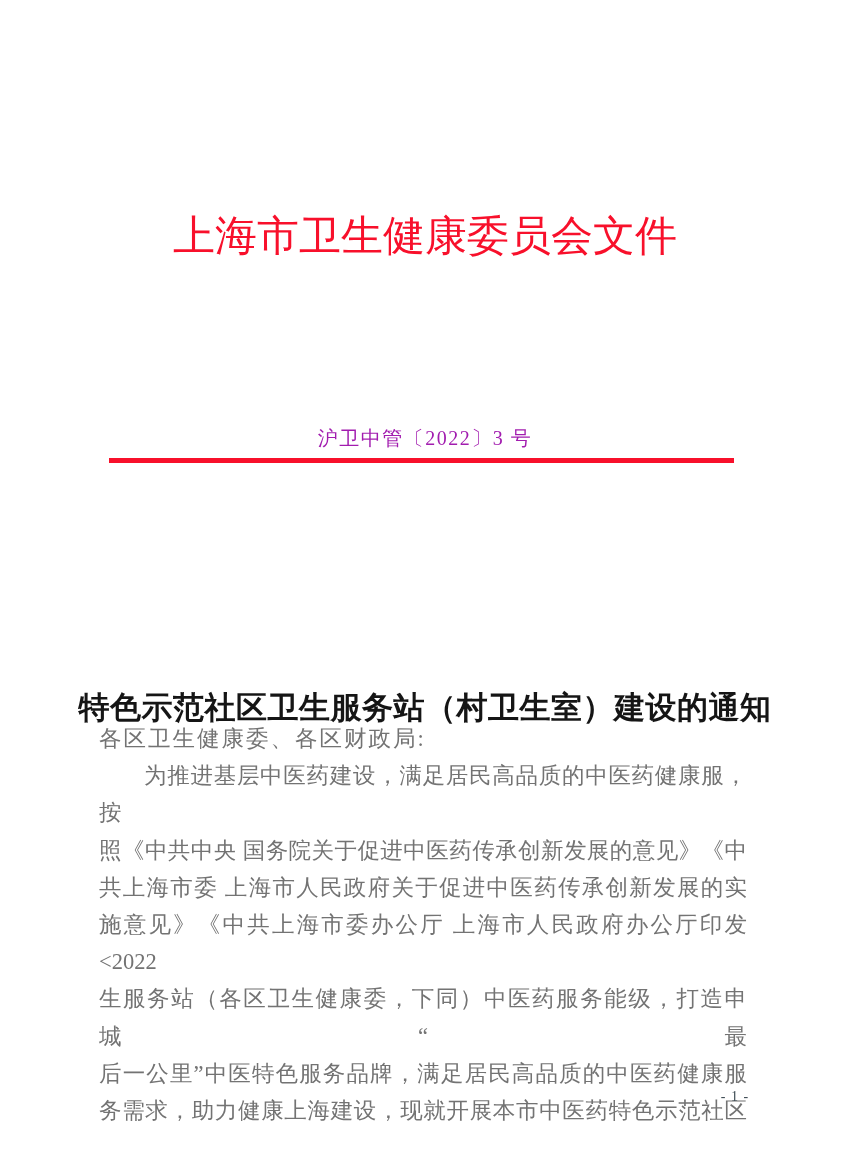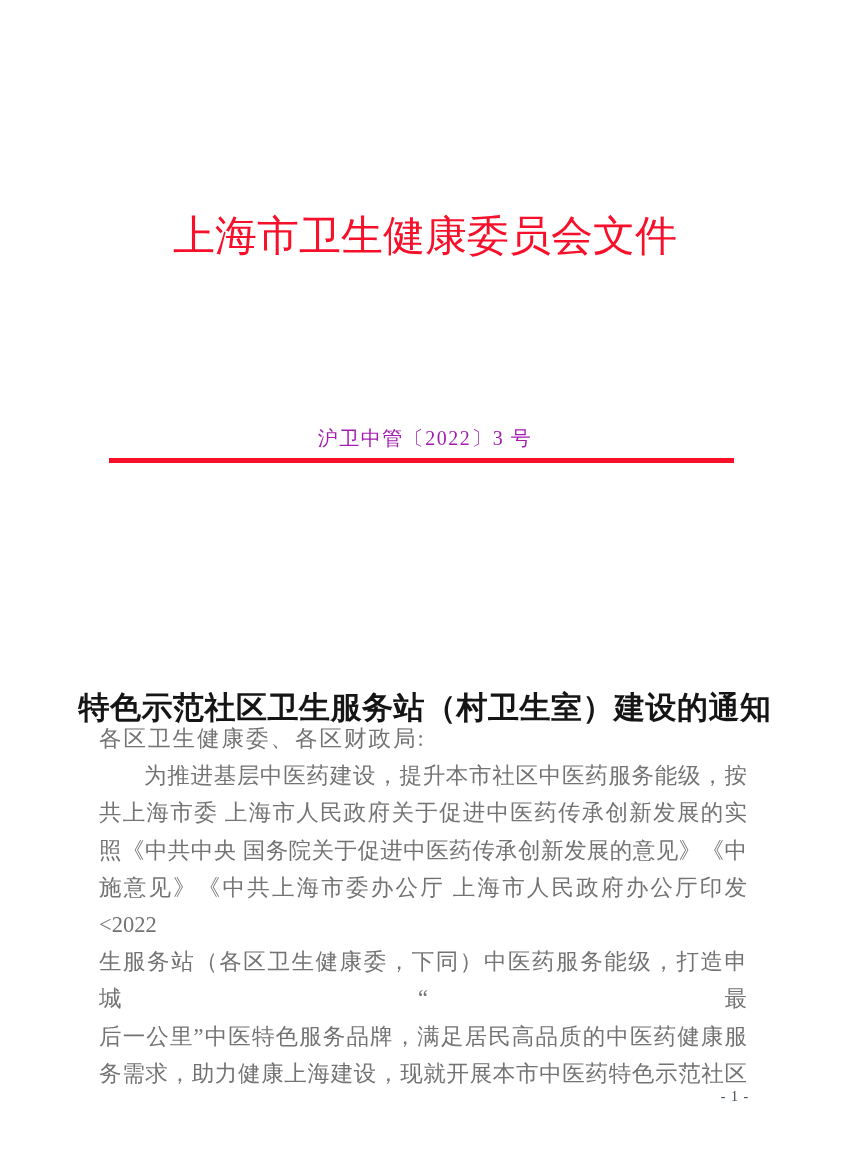--- a/index.html
+++ b/index.html
@@ -110,23 +110,23 @@
 
   <div class="doc-number">沪卫中管〔2022〕3 号</div>
 
   <div class="red-divider"></div>
 
 
   <div class="doc-title title-line-2">特色示范社区卫生服务站（村卫生室）建设的通知</div>
 
   <div class="body-block">
     <div class="salutation">各区卫生健康委、各区财政局:</div>
-    <div class="body-line first-line">为推进基层中医药建设，提升本市社区中医药服务能级，按</div>
+    <div class="body-line first-line">为推进基层中医药建设，满足居民高品质的中医药健康服，按</div>
+    <div class="body-line">照《中共中央 国务院关于促进中医药传承创新发展的意见》《中</div>
     <div class="body-line">共上海市委 上海市人民政府关于促进中医药传承创新发展的实</div>
-    <div class="body-line">照《中共中央 国务院关于促进中医药传承创新发展的意见》《中</div>
     <div class="body-line">施意见》《中共上海市委办公厅 上海市人民政府办公厅印发&lt;2022</div>
     <div class="body-line">生服务站（各区卫生健康委，下同）中医药服务能级，打造申城“最</div>
     <div class="body-line">后一公里”中医特色服务品牌，满足居民高品质的中医药健康服</div>
     <div class="body-line">务需求，助力健康上海建设，现就开展本市中医药特色示范社区</div>
   </div>
 
   <div class="page-number">- 1 -</div>
 
 </div>
 

